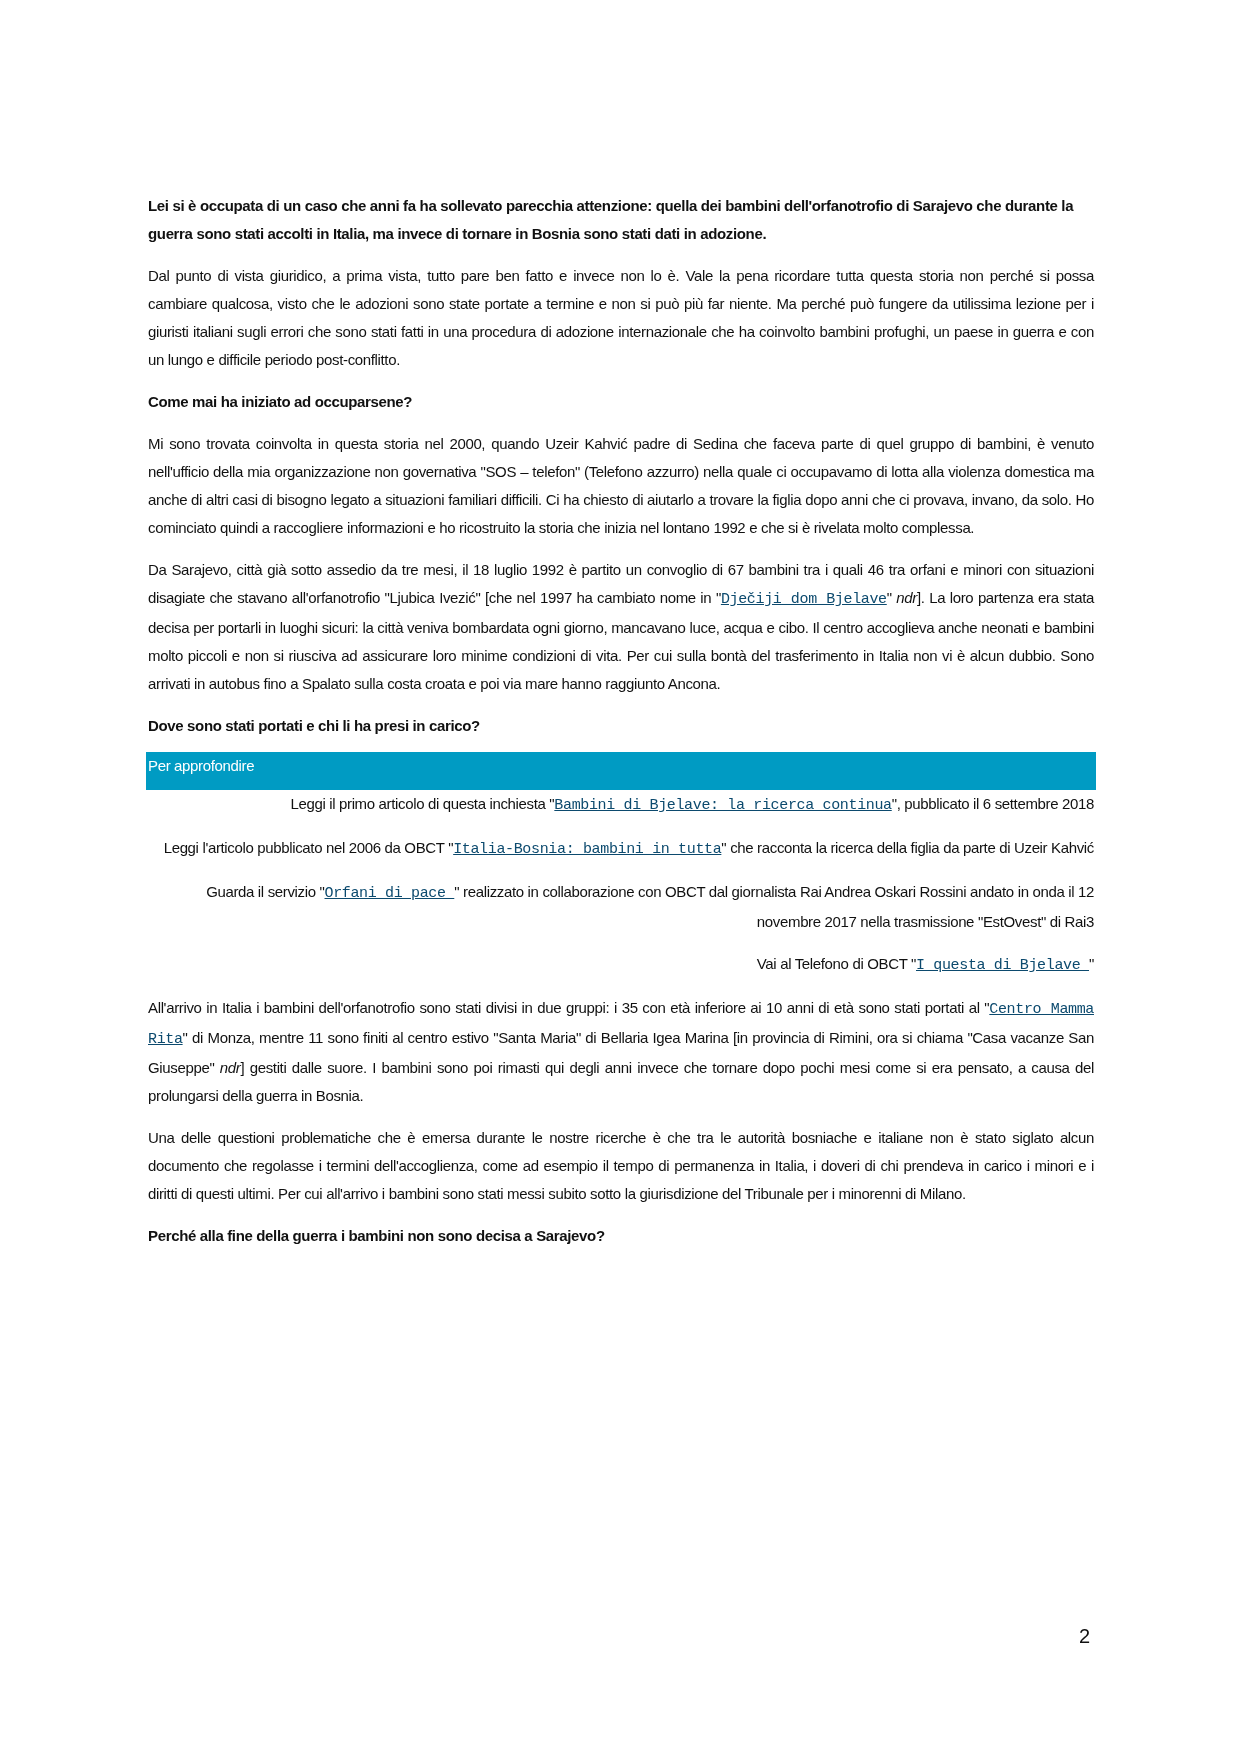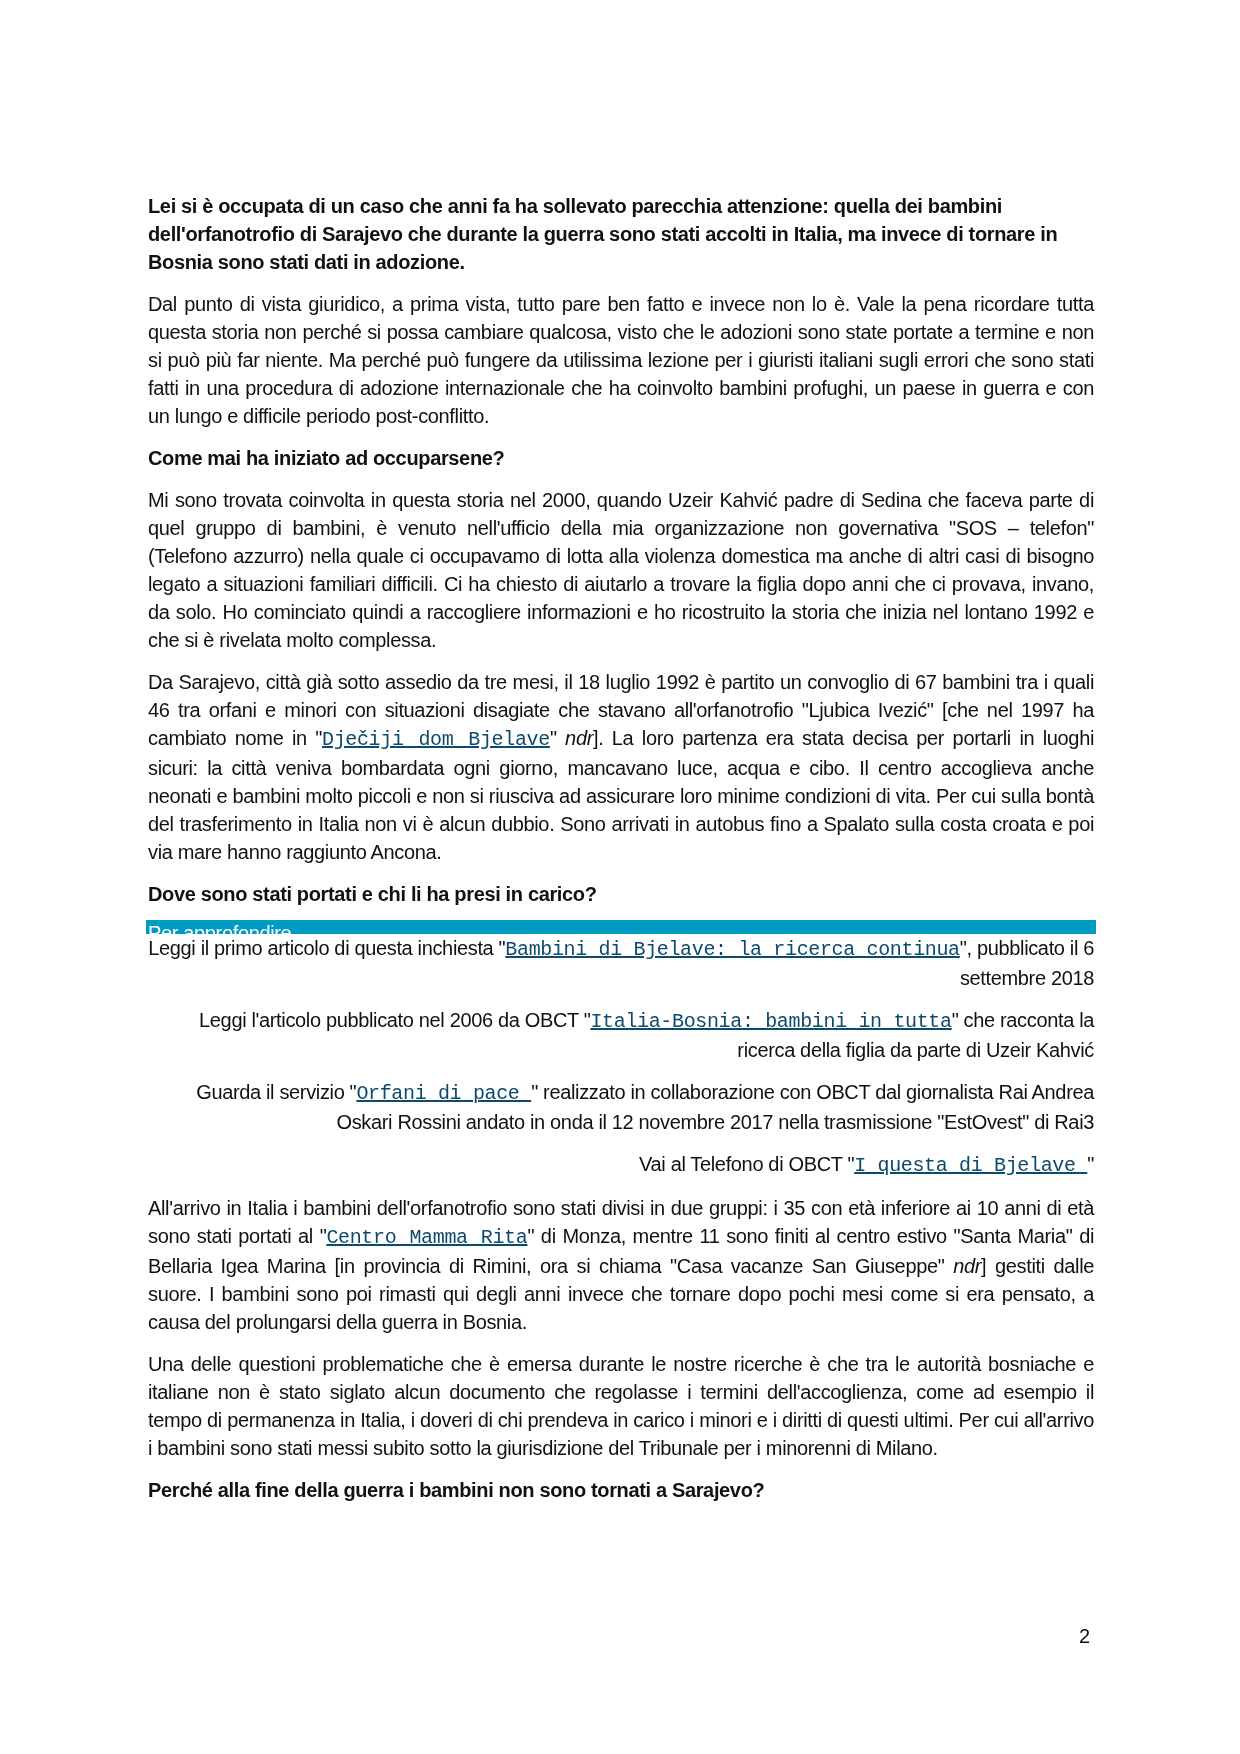--- a/index.html
+++ b/index.html
@@ -3,33 +3,33 @@
 <meta charset="utf-8">
 <style>
   html, body { margin: 0; padding: 0; background: #ffffff; }
   body { width: 1240px; height: 1754px; position: relative; overflow: hidden; }
   .page {
     position: absolute;
     left: 148px;
     top: 192px;
     width: 946px;
     font-family: "Liberation Sans Narrow", "Liberation Sans", sans-serif;
-    font-size: 20px;
+    font-size: 15px;
     line-height: 28px;
     color: #111111;
     letter-spacing: -0.35px;
   }
   .page p { margin: 0 0 14px 0; text-align: justify; }
   .page p.q { font-weight: bold; text-align: left; }
   .page p.left { text-align: right; }
   a.lnk { color: #0c4a6e; text-decoration: underline; font-family: Liberation Mono, monospace; }
   .banner {
     background: #009bc3;
     color: #ffffff;
-    height: 14px;
+    height: 38px;
     line-height: 27px;
     padding-left: 2px;
     margin: 0 0 0 -2px;
     width: 948px;
   }
   .box-block p { margin: 0 0 14px 0; }
   .pagenum {
     position: absolute;
     left: 1079px;
     top: 1625px;
@@ -58,16 +58,16 @@
     <p class="left"><span>Leggi il primo articolo di questa inchiesta "</span><a class="lnk">Bambini di Bjelave: la ricerca continua</a><span>", pubblicato il 6 settembre 2018</span></p>
     <p class="left"><span>Leggi l'articolo pubblicato nel 2006 da OBCT "</span><a class="lnk">Italia-Bosnia: bambini in tutta</a><span>" che racconta la ricerca della figlia da parte di Uzeir Kahvić</span></p>
     <p class="left"><span>Guarda il servizio "</span><a class="lnk" style="white-space:pre;">Orfani di pace </a><span>" realizzato in collaborazione con OBCT dal giornalista Rai Andrea Oskari Rossini andato in onda il 12 novembre 2017 nella trasmissione "EstOvest" di Rai3</span></p>
     <p class="left"><span>Vai al Telefono di OBCT "</span><a class="lnk" style="white-space:pre;">I questa di Bjelave </a><span>"</span></p>
   </div>
 
   <p><span>All'arrivo in Italia i bambini dell'orfanotrofio sono stati divisi in due gruppi: i 35 con età inferiore ai 10 anni di età sono stati portati al "</span><a class="lnk">Centro Mamma Rita</a><span>" di Monza, mentre 11 sono finiti al centro estivo "Santa Maria" di Bellaria Igea Marina [in provincia di Rimini, ora si chiama "Casa vacanze San Giuseppe" </span><i>ndr</i><span>] gestiti dalle suore. I bambini sono poi rimasti qui degli anni invece che tornare dopo pochi mesi come si era pensato, a causa del prolungarsi della guerra in Bosnia.</span></p>
 
   <p>Una delle questioni problematiche che è emersa durante le nostre ricerche è che tra le autorità bosniache e italiane non è stato siglato alcun documento che regolasse i termini dell'accoglienza, come ad esempio il tempo di permanenza in Italia, i doveri di chi prendeva in carico i minori e i diritti di questi ultimi. Per cui all'arrivo i bambini sono stati messi subito sotto la giurisdizione del Tribunale per i minorenni di Milano.</p>
 
-  <p class="q">Perché alla fine della guerra i bambini non sono tornati a Sarajevo?</p>
+  <p class="q">Perché alla fine della guerra i bambini non sono decisa a Sarajevo?</p>
 </div>
 
 <div class="pagenum">2</div>
 
 </body></html>

